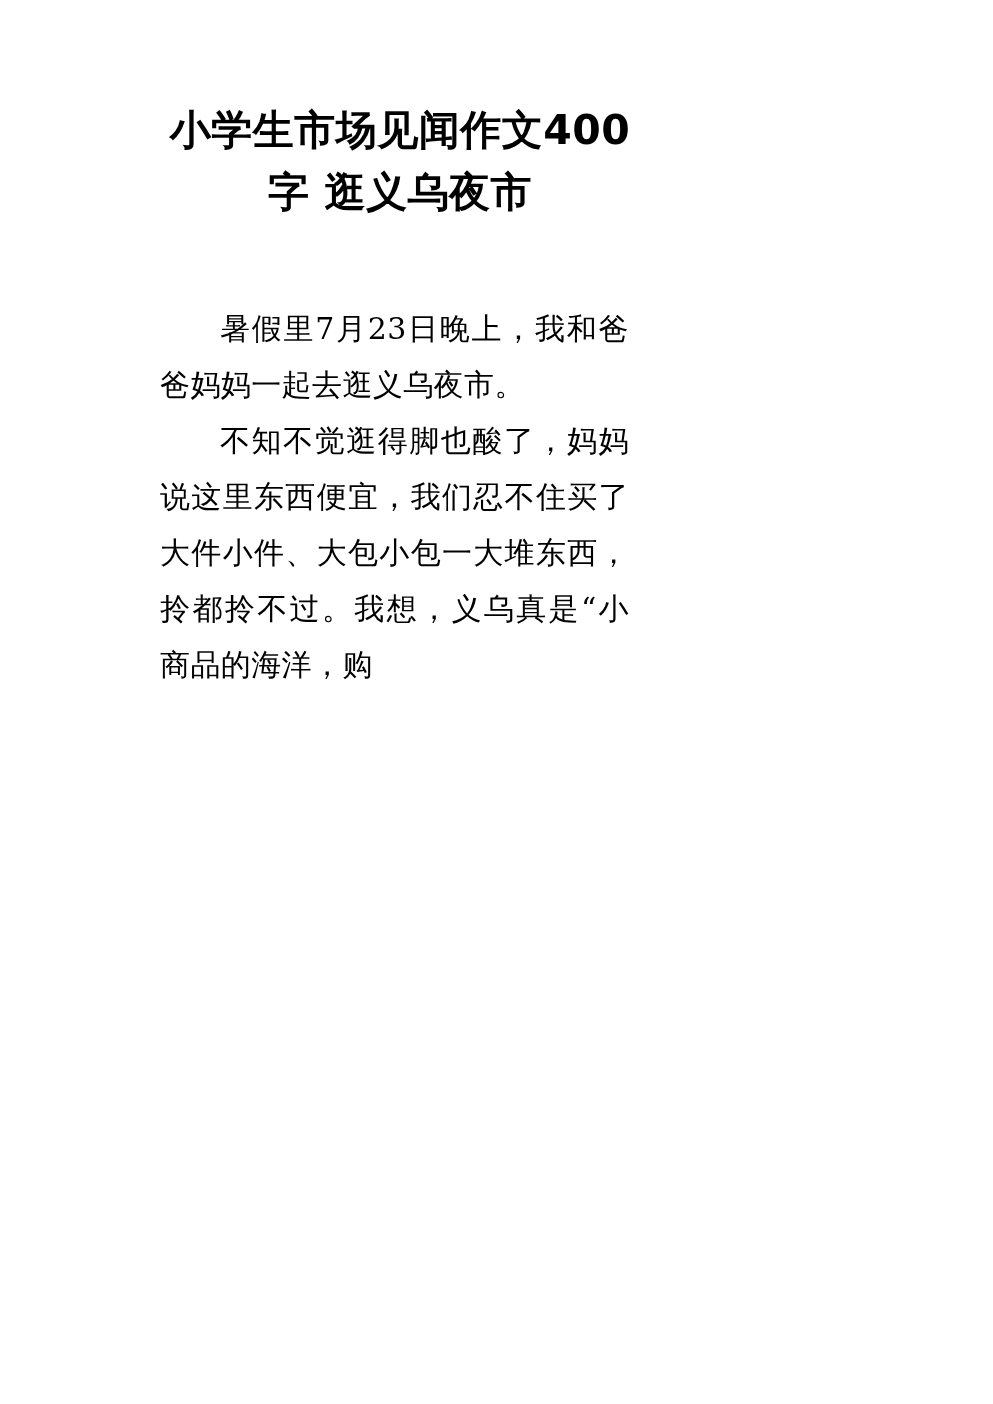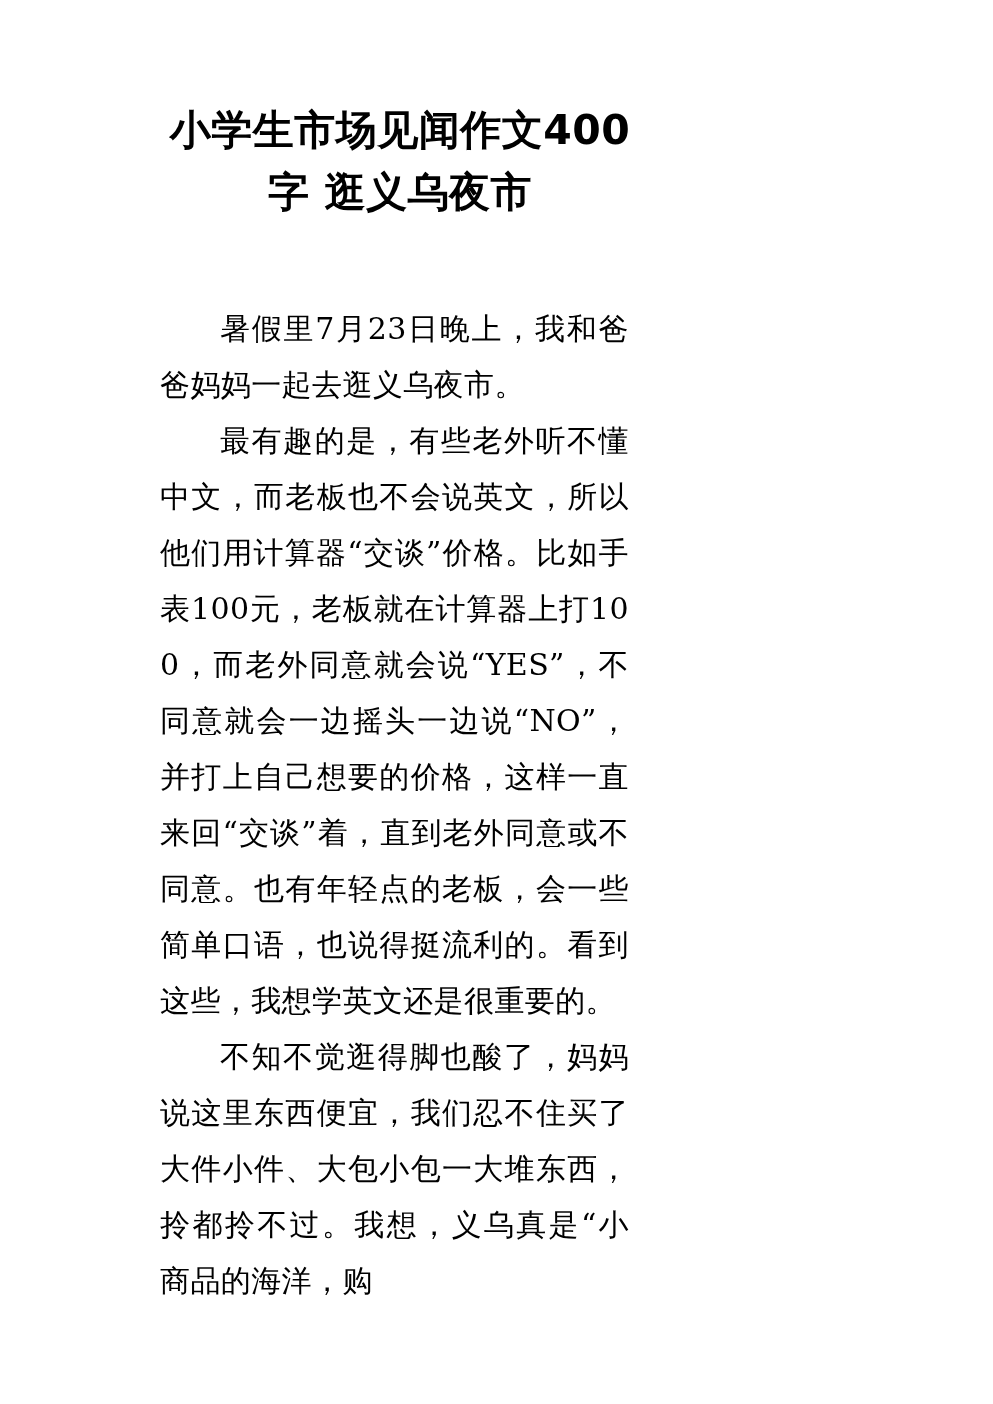--- a/index.html
+++ b/index.html
@@ -45,16 +45,15 @@
     word-break: break-all;
   }
 </style>
 </head>
 <body>
 
 <div class="page">
   <h1 class="doc-title">小学生市场见闻作文400字 逛义乌夜市</h1>
   <div class="body-block">
     <p class="para">暑假里7月23日晚上，我和爸爸妈妈一起去逛义乌夜市。</p>
-    <p class="para">最有趣的是，有些老外听不懂中文，而老板也不会说英文，所以他们用计算器“交谈”价格。比如手表100元，老板就在计算器上打100，而老外同意就会说“YES”，不同意就会一边摇头一边说“NO”，并打上自己想要的价格，这样一直来回“交谈”着，直到老外同意或不同意。也有年轻点的老板，会一些简单口语，也说得挺流利的。看到这些，我想学英文还是很重要的。</p>
     <p class="para">不知不觉逛得脚也酸了，妈妈说这里东西便宜，我们忍不住买了大件小件、大包小包一大堆东西，拎都拎不过。我想，义乌真是“小商品的海洋，购</p>
   </div>
 </div>
 
 </body></html>

